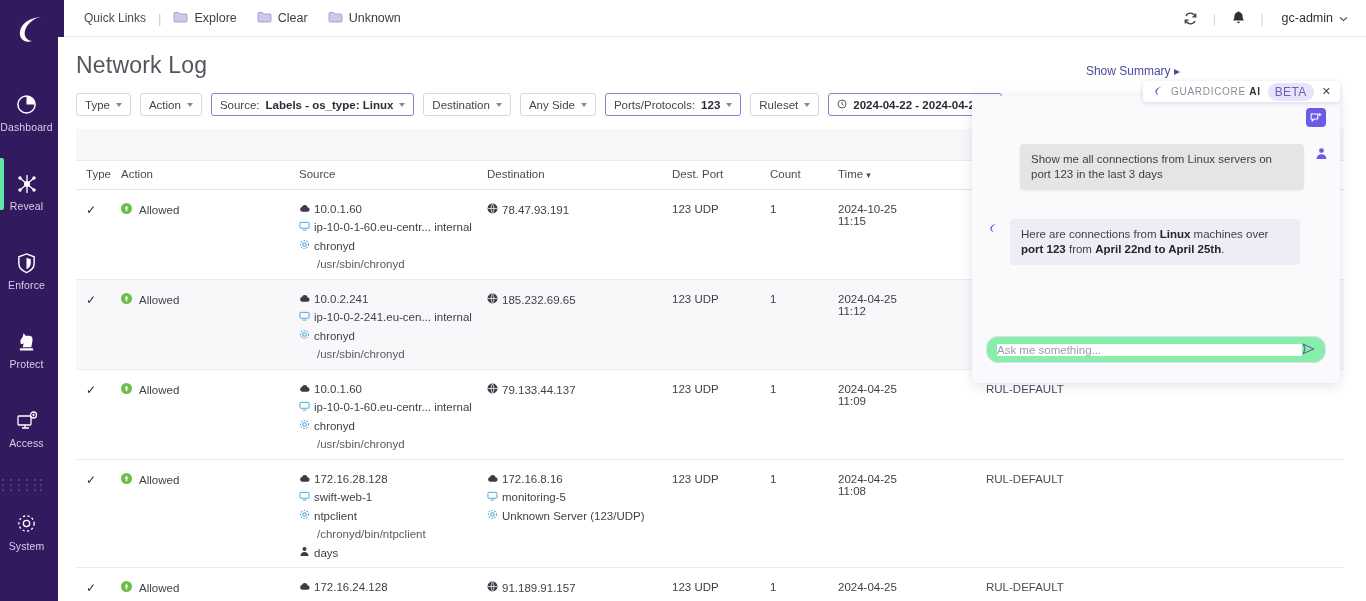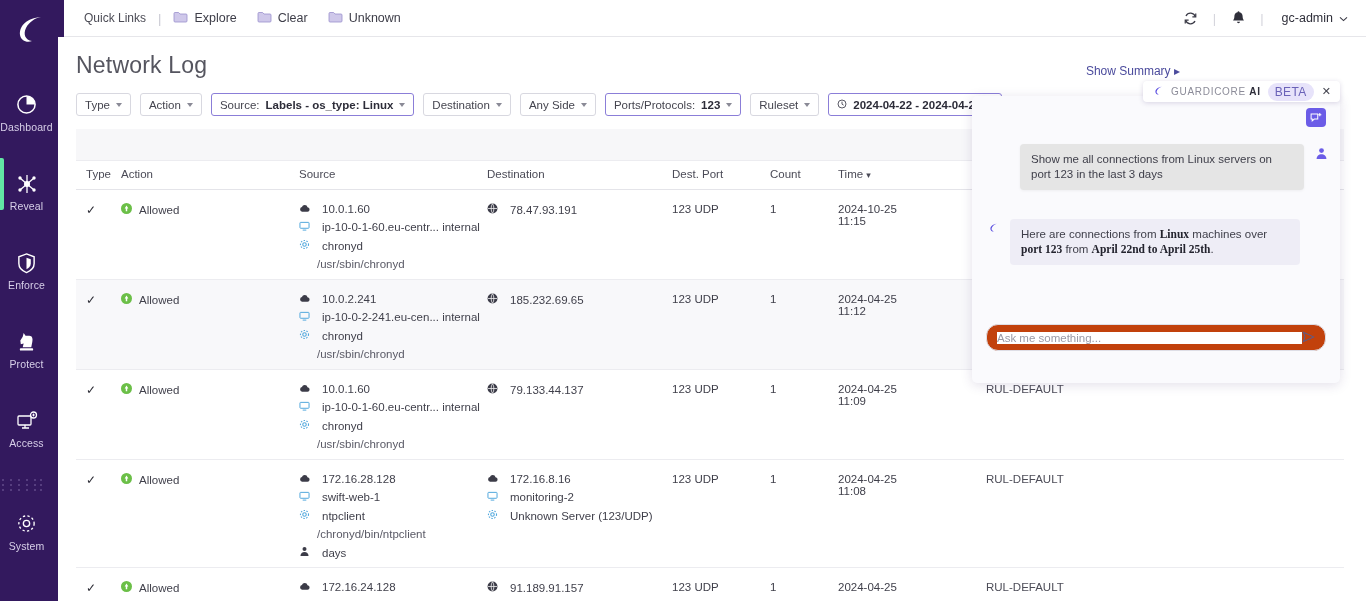--- a/index.html
+++ b/index.html
@@ -74,21 +74,21 @@
   .c-type  { width:45px; padding-left:10px; }
   .c-act   { width:178px; }
   .c-src   { width:188px; }
   .c-dst   { width:185px; }
   .c-port  { width:98px; }
   .c-cnt   { width:68px; }
   .c-time  { width:148px; }
   .c-rule  { width:200px; }
   .row > div { padding-top:13px; padding-bottom:9px; }
   .stack { display:flex; flex-direction:column; gap:6px; }
-  .ln { display:flex; align-items:center; gap:12px; white-space:nowrap; }
+  .ln { display:flex; align-items:center; gap:4px; white-space:nowrap; }
   .ln.indent { padding-left:18px; color:#5a5a66; }
   .allowed { display:flex; align-items:center; gap:7px; }
   .check { font-size:12px; color:#2f2f38; }
   .time2 { color:#3f3f4a; }
   .rule { color:#4d4d58; }
 
   
   .ai-tab {
     position:absolute; right:26px; top:81px; height:21px; background:#fff;
     border-radius:4px; box-shadow:0 1px 5px rgba(60,40,110,.18);
@@ -105,24 +105,24 @@
   }
   .newchat {
     position:absolute; right:14px; top:12px; width:20px; height:19px; border-radius:4px;
     background:#6b5ce7; display:flex; align-items:center; justify-content:center; cursor:pointer;
   }
   .msg-user { position:absolute; right:36px; top:48px; width:284px; background:#e5e5e5; border-radius:4px;
     padding:8px 11px; font-size:11.5px; line-height:15px; color:#3e3e49; box-shadow:0 1px 3px rgba(0,0,0,.05); }
   .av-user { position:absolute; right:12px; top:50px; }
   .msg-bot { position:absolute; left:38px; top:123px; width:290px; background:#eeedf6; border-radius:4px;
     padding:8px 11px; font-size:11.5px; line-height:15px; color:#3e3e49; }
-  .msg-bot b { color:#23232e;font-family:Liberation Serif, serif; }
+  .msg-bot b { color:#23232e; }
   .av-bot { position:absolute; left:14px; top:124px; }
   .ai-input {
-    position:absolute; left:14px; right:14px; bottom:32px; height:27px; background:#c2410c;
+    position:absolute; left:14px; right:14px; bottom:20px; height:27px; background:#86efac;
     border:1px solid #dedee6; border-radius:12px; display:flex; align-items:center; padding:0 10px;
   }
   .ai-input input { border:none; outline:none; flex:1; font-size:11.5px; color:#3e3e49; font-family:"Liberation Sans", sans-serif;}
   .ai-input input::placeholder { color:#9a9aa6; }
   .send { cursor:pointer; }
 </style>
 </head>
 <body>
 
 <div id="app">
@@ -561,21 +561,21 @@
               <span><svg width="11" height="9" viewBox="0 0 12 9" fill="#3c3c48">
                   <path d="M3.4 8 A2.6 2.6 0 0 1 3.2 2.9 A3.2 3.2 0 0 1 9.3 3.2 A2.4 2.4 0 0 1 9 8 Z"></path>
                 </svg></span>
               <span>172.16.8.16</span>
             </span>
           <span class="ln">
               <span><svg width="11" height="10" viewBox="0 0 12 11" fill="none" stroke="#52a8dd" stroke-width="1.1">
                   <rect x="1" y="1.5" width="10" height="6.5" rx=".8"></rect>
                   <path d="M4 10 h4"></path>
                 </svg></span>
-              <span>monitoring-2</span>
+              <span>monitoring-5</span>
             </span>
           <span class="ln">
               <span><svg width="11" height="11" viewBox="0 0 12 12" fill="none" stroke="#52a8dd" stroke-width="1.2">
                   <circle cx="6" cy="6" r="1.9"></circle>
                   <circle cx="6" cy="6" r="4.4" stroke-dasharray="1.6 1.6"></circle>
                 </svg></span>
               <span>Unknown Server (123/UDP)</span>
             </span>
         </div>
         <div class="c-port">123 UDP</div>

